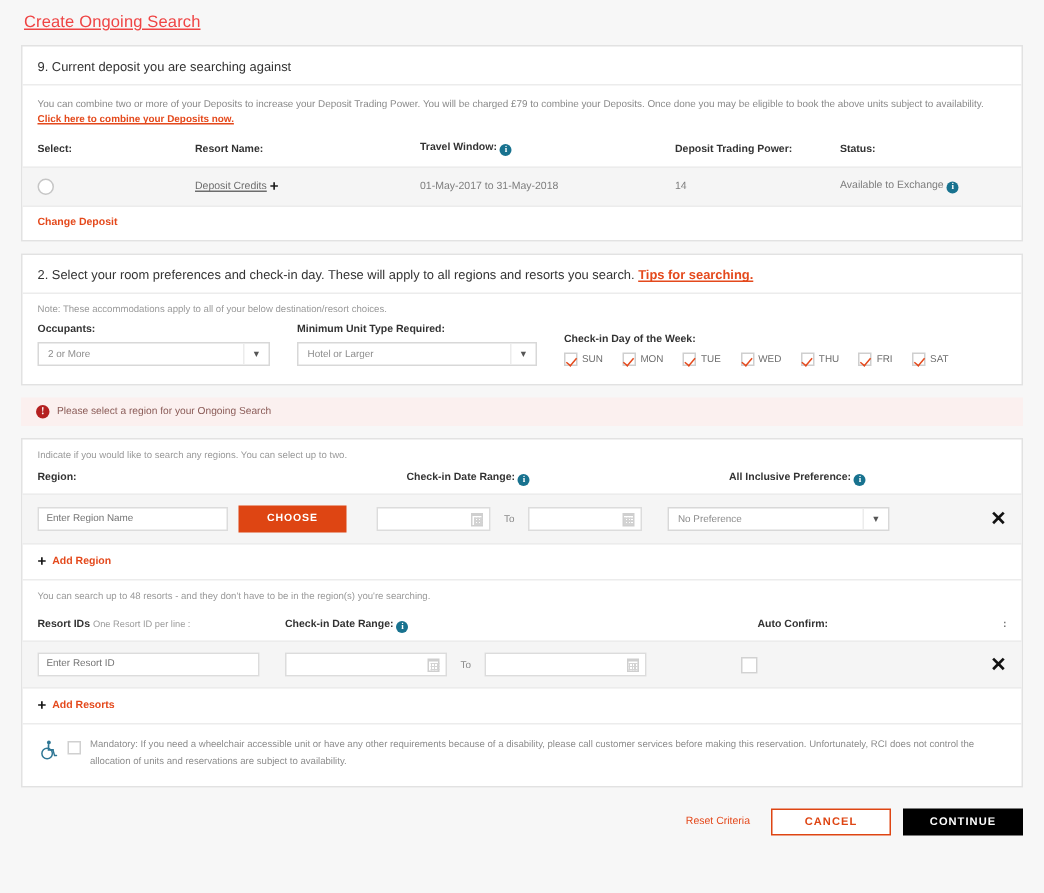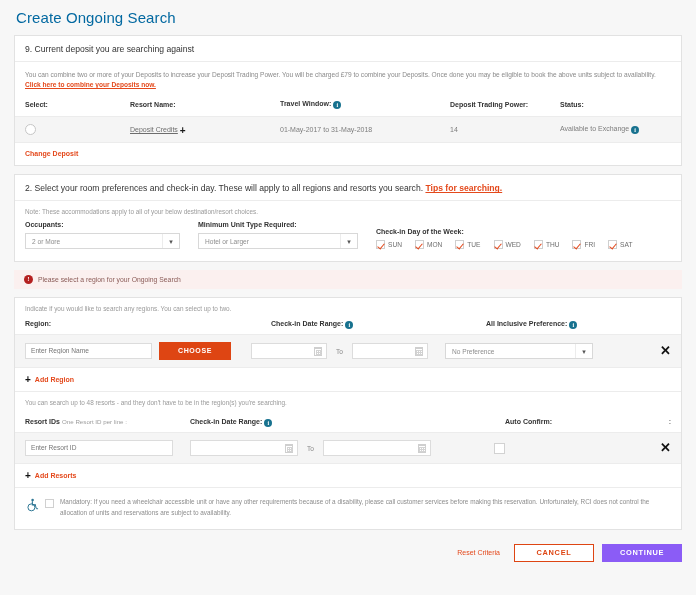--- a/index.html
+++ b/index.html
@@ -17,26 +17,27 @@
   }
   .page {
     position: relative;
     width: 696px;
     height: 595px;
     box-sizing: border-box;
     padding: 0 14px;
     background: #f7f7f7;
   }
   .page-title {
-    font-size: 15px;
-    color: #0369a1;
+    font-size: 11px;
+    color: #ef4444;
     font-weight: normal;
     letter-spacing: .1px;
     padding: 9px 0 9px 2px;
     margin: 0;
+    text-decoration: underline;
   }
 
   
   .panel {
     background: #ffffff;
     border: 1px solid #e2e2e2;
     margin-bottom: 8px;
   }
   .panel-head {
     padding: 8px 10px 7px 10px;
@@ -375,21 +376,21 @@
     font-size: 7.4px;
     font-weight: bold;
     letter-spacing: .7px;
     text-align: center;
     line-height: 16px;
     margin-right: 8px;
     box-sizing: border-box;
   }
   .btn-continue {
     width: 80px; height: 18px;
-    background: #8b5cf6;
+    background: #000000;
     color: #fff;
     font-size: 7.4px;
     font-weight: bold;
     letter-spacing: .7px;
     text-align: center;
     line-height: 18px;
   }
 </style>
 </head>
 <body>

